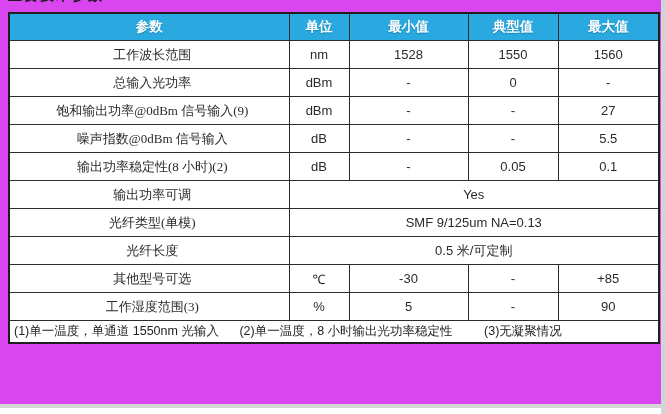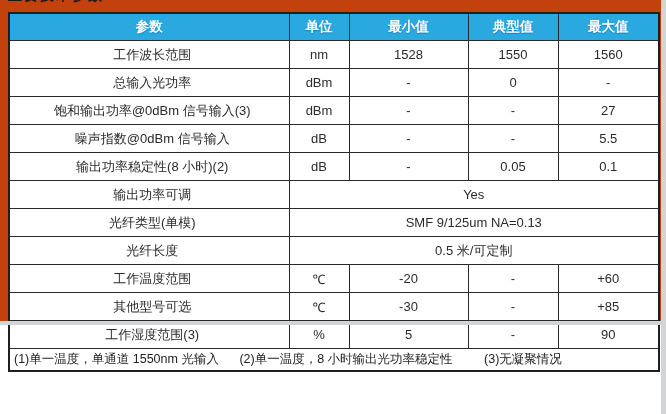--- a/index.html
+++ b/index.html
@@ -3,21 +3,21 @@
 <meta charset="utf-8">
 <style>
   html,body{margin:0;padding:0;}
   body{
     width:666px;height:414px;
     background:#ffffff;
     font-family:"Liberation Sans", sans-serif;
     position:relative;
     overflow:hidden;
   }
-  .sheet{position:relative;width:666px;height:325px;background:#c2410c;}
+  .sheet{position:relative;width:666px;height:408px;background:#d946ef;}
 
   
   .clip-heading{
     position:absolute;top:0;left:8px;height:4px;width:200px;overflow:hidden;
   }
   .clip-heading span{
     display:block;transform:translateY(-13px);
     font-size:14px;font-weight:bold;color:#1a1a1a;letter-spacing:2px;
   }
 
@@ -34,21 +34,21 @@
   table.spec th{
     background:var(--header-bg,#29a9e0);
     color:var(--header-text,#ffffff);
     height:24px;font-size:13.5px;font-weight:bold;
     text-shadow:0 1px 1px rgba(0,60,90,.35);
   }
   table.spec td{
     height:25px;font-size:13px;color:var(--text,#2a2a2a);
     background:#ffffff;
   }
-  td.param{text-align:left;padding-left:7px;font-size:13.5px;}
+  td.param{text-align:left;padding-left:7px;font-size:13.5px;font-family:Liberation Serif, serif;}
   td.merged{text-align:center;margin-left:44px;}
   tr.foot td{
     height:19px;font-size:12.5px;text-align:left;padding-left:4px;color:#222;
   }
   tr.foot span{display:inline-block;}
   tr.foot span.fn1{margin-right:17px;}
   tr.foot span.fn2{margin-right:28px;}
 
   
   .edge-right{position:absolute;right:0;top:0;width:5px;height:414px;background:#d2d4d6;}
@@ -89,21 +89,21 @@
           <td>1560</td>
         </tr>
         <tr>
           <td class="param">总输入光功率</td>
           <td>dBm</td>
           <td>-</td>
           <td>0</td>
           <td>-</td>
         </tr>
         <tr>
-          <td class="param">饱和输出功率@0dBm 信号输入(3)</td>
+          <td class="param">饱和输出功率@0dBm 信号输入(9)</td>
           <td>dBm</td>
           <td>-</td>
           <td>-</td>
           <td>27</td>
         </tr>
         <tr>
           <td class="param">噪声指数@0dBm 信号输入</td>
           <td>dB</td>
           <td>-</td>
           <td>-</td>
@@ -122,27 +122,20 @@
         </tr>
         <tr>
           <td class="param">光纤类型(单模)</td>
           <td class="merged" colspan="4">SMF 9/125um NA=0.13</td>
         </tr>
         <tr>
           <td class="param">光纤长度</td>
           <td class="merged" colspan="4">0.5 米/可定制</td>
         </tr>
         <tr>
-          <td class="param">工作温度范围</td>
-          <td>℃</td>
-          <td>-20</td>
-          <td>-</td>
-          <td>+60</td>
-        </tr>
-        <tr>
           <td class="param">其他型号可选</td>
           <td>℃</td>
           <td>-30</td>
           <td>-</td>
           <td>+85</td>
         </tr>
         <tr>
           <td class="param">工作湿度范围(3)</td>
           <td>%</td>
           <td>5</td>

